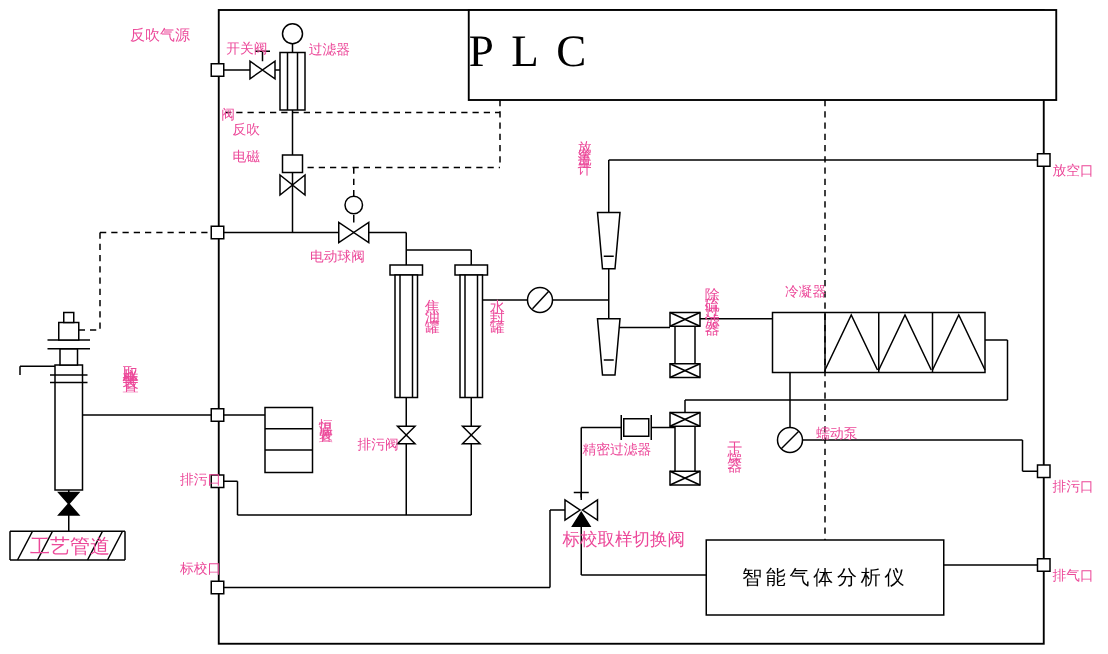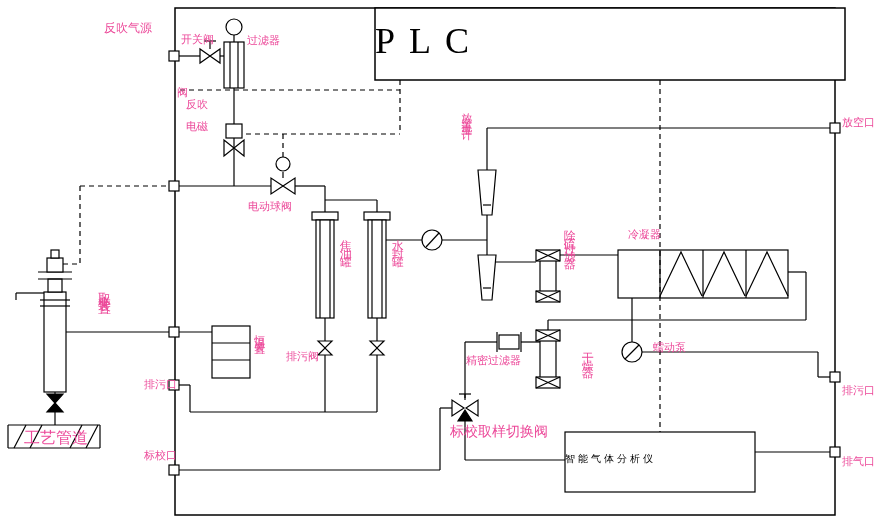--- a/index.html
+++ b/index.html
@@ -3,22 +3,22 @@
 <meta charset="utf-8">
 <style>
   * { margin:0; padding:0; box-sizing:border-box; }
   html,body { background:#fff; font-family:"Liberation Sans", sans-serif; }
   .stage { position:relative; width:886px; height:523px; background:#fff; overflow:hidden; }
   .stage svg { position:absolute; left:0; top:0; }
   .lbl { position:absolute; color:#ec4899; font-size:11px; line-height:1.15; white-space:nowrap; }
   .v { writing-mode:vertical-rl; text-orientation:upright; white-space:normal; }
   .plc-title { position:absolute; left:375px; top:20px; width:460px; text-align:left;
                font-family:"Liberation Serif", serif; font-size:36px; letter-spacing:14px; color:#000; }
-  .analyzer-label { position:absolute; left:565px; top:452px; width:190px; text-align:left;
-                    font-size:10px; letter-spacing:3px; color:#000; }
+  .analyzer-label { position:absolute; left:565px; top:452px; width:190px; text-align:center;
+                    font-size:16px; letter-spacing:3px; color:#000; }
 </style>
 </head>
 <body>
 
 <div class="stage">
 
 <svg width="886" height="523" viewBox="0 0 886 523">
   <g stroke="#000" stroke-width="1.2" fill="none">
 
     <g>
@@ -265,17 +265,17 @@
 <div class="lbl" style="left:144px;top:378px">排污口</div>
 <div class="lbl" style="left:144px;top:449px">标校口</div>
 <div class="lbl v" style="left:460px;top:104px;letter-spacing:4px">放空流量计</div>
 <div class="lbl v" style="left:562px;top:220px;font-size:12px;letter-spacing:7px">除硫过滤器</div>
 <div class="lbl" style="left:628px;top:228px">冷凝器</div>
 <div class="lbl" style="left:466px;top:354px">精密过滤器</div>
 <div class="lbl v" style="left:580px;top:343px;font-size:12px;letter-spacing:7px">干燥器</div>
 <div class="lbl" style="left:653px;top:341px">蠕动泵</div>
 <div class="lbl" style="left:450px;top:423px;font-size:14px">标校取样切换阀</div>
 <div class="analyzer-label">智能气体分析仪</div>
-<div class="lbl" style="left:842px;top:116px">放空口</div>
+<div class="lbl" style="left:842px;top:131px">放空口</div>
 <div class="lbl" style="left:842px;top:384px">排污口</div>
 <div class="lbl" style="left:842px;top:455px">排气口</div>
 
 </div>
 
 </body></html>

